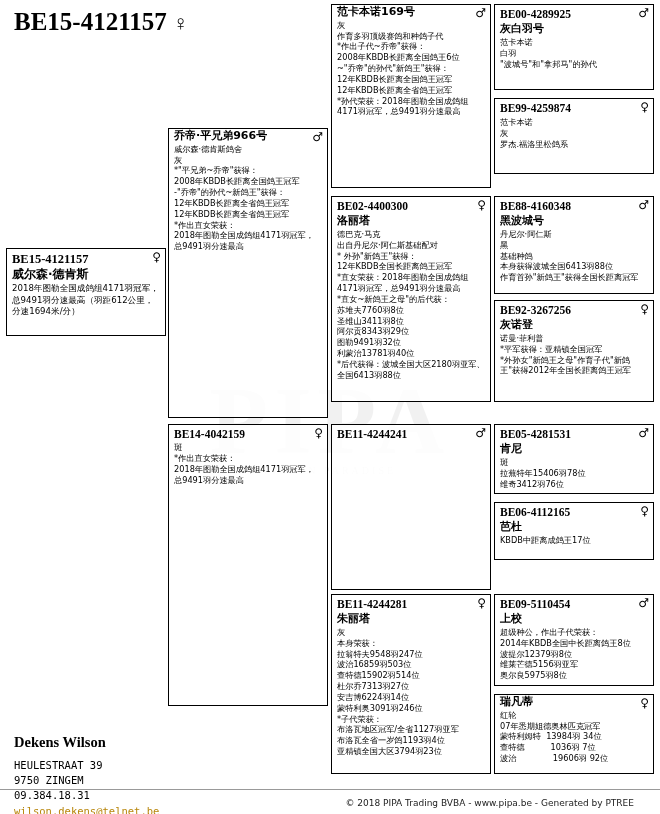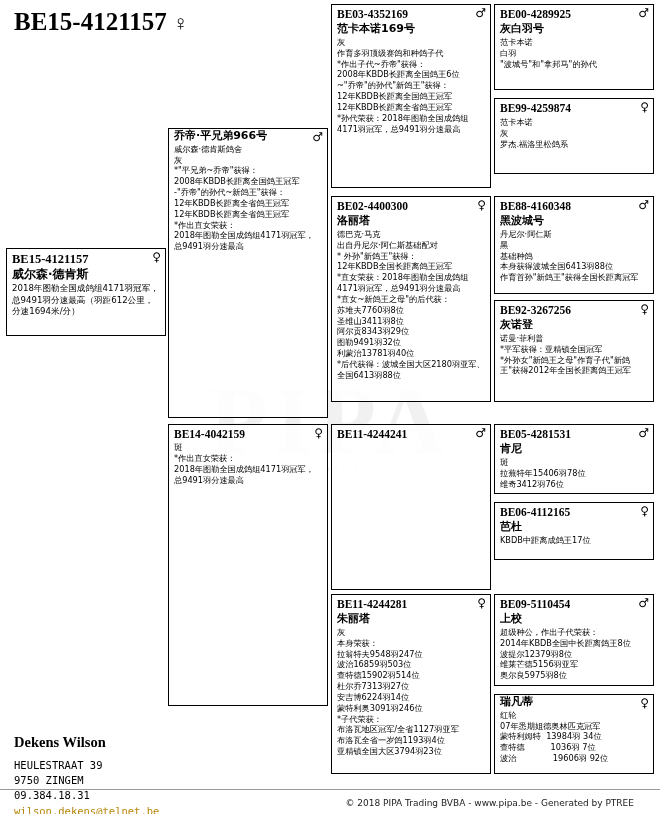--- a/index.html
+++ b/index.html
@@ -155,21 +155,20 @@
 <div class="card" style="left:168px; top:424px; width:160px; height:282px;">
   <span class="sex">♀</span>
   <div class="ring">BE14-4042159</div>
   <div class="body">斑
 *作出直女荣获：
 2018年图勒全国成鸽组4171羽冠军，总9491羽分速最高</div>
 </div>
 
 <div class="card" style="left:331px; top:4px; width:160px; height:184px;">
   <span class="sex">♂</span>
-  <div class="ring">BE03-4352169</div>
   <div class="name">范卡本诺169号</div>
   <div class="body">灰
 作育多羽顶级赛鸽和种鸽子代
 *作出子代~乔帝"获得：
 2008年KBDB长距离全国鸽王6位
 ~"乔帝"的孙代"新鸽王"获得：
 12年KBDB长距离全国鸽王冠军
 12年KBDB长距离全省鸽王冠军
 *孙代荣获：2018年图勒全国成鸽组4171羽冠军，总9491羽分速最高</div>
 </div>

